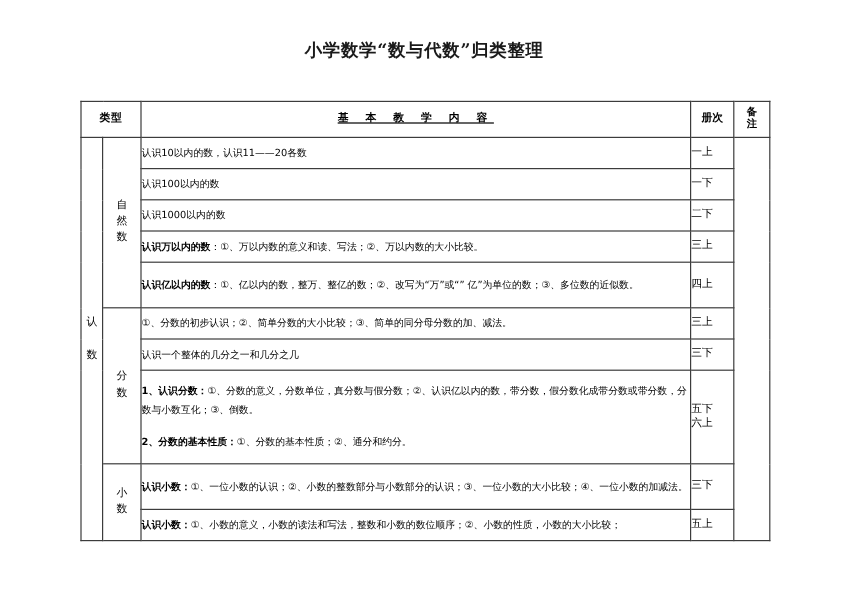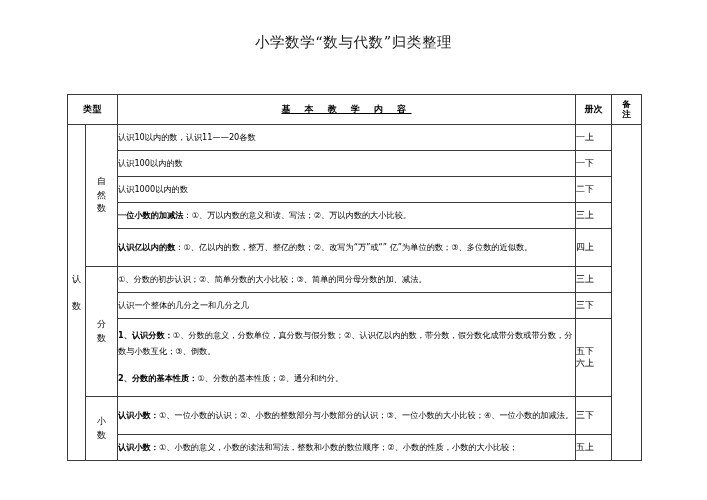--- a/index.html
+++ b/index.html
@@ -23,29 +23,29 @@
   }
 
   .doc-title {
     position: absolute;
     top: 33px;
     left: 0;
     width: 707px;
     text-align: center;
     font-family: "DejaVu Serif", "Liberation Serif", serif;
     font-size: 14.5px;
-    font-weight: normal;
+    font-weight: bold;
     letter-spacing: 0.6px;
     color: #1a1a1a;
     white-space: nowrap;
   }
 
   .table-wrap {
     position: absolute;
-    top: 94px;
+    top: 84px;
     left: 67px;
     width: 574px;
   }
 
   table.grid {
     border-collapse: collapse;
     table-layout: fixed;
     width: 574px;
     font-size: 8.2px;
     line-height: 1.65;
@@ -198,21 +198,21 @@
 
         <tr class="r-h">
           <td class="body-cell">
             <div class="para"><span>认识1000以内的数</span></div>
           </td>
           <td class="vol">二下</td>
         </tr>
 
         <tr class="r-h">
           <td class="body-cell">
-            <div class="para"><span class="b">一位小数的加减法</span><span>：①、万以内数的意义和读、写法；②、万以内数的大小比较。</span></div>
+            <div class="para"><span class="b">认识万以内的数</span><span>：①、万以内数的意义和读、写法；②、万以内数的大小比较。</span></div>
           </td>
           <td class="vol">三上</td>
         </tr>
 
         <tr class="r-t">
           <td class="body-cell">
             <div class="para"><span class="b">认识亿以内的数</span><span>：①、亿以内的数，整万、整亿的数；②、改写为“万”或“” 亿”为单位的数；③、多位数的近似数。</span></div>
           </td>
           <td class="vol">四上</td>
         </tr>

